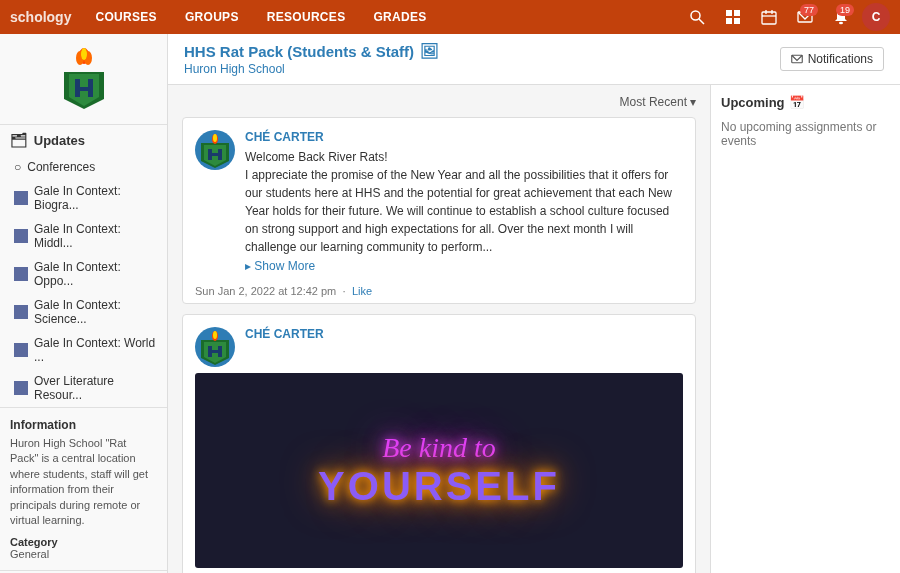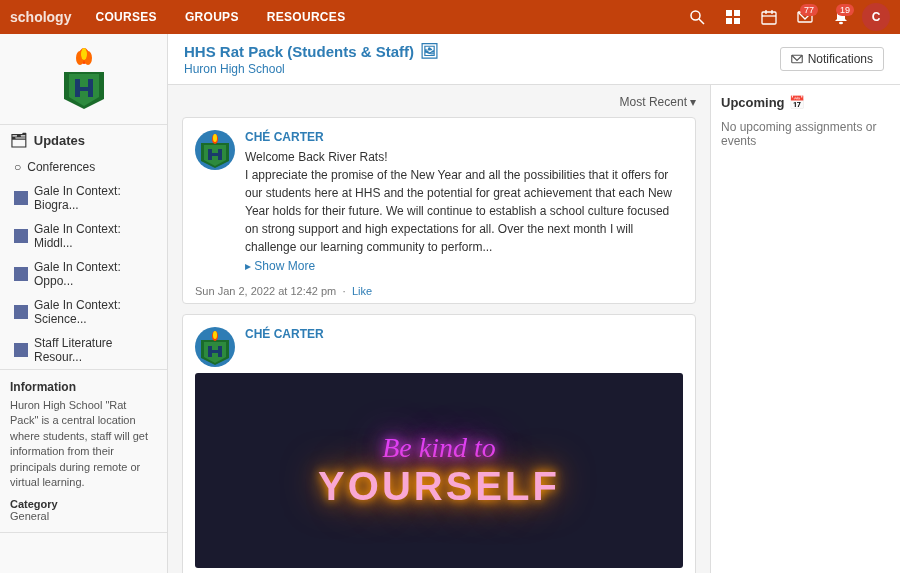--- a/index.html
+++ b/index.html
@@ -314,21 +314,21 @@
       font-size: 28px;
       font-style: italic;
       font-family: 'Brush Script MT', cursive;
       color: #e040fb;
       text-shadow: 0 0 10px #e040fb, 0 0 20px #e040fb, 0 0 40px #e040fb;
     }
     .neon-line2 {
       font-size: 40px;
       font-weight: 900;
       font-family: Arial, sans-serif;
-      color: #f9a8d4;
+      color: #8b5cf6;
       text-shadow: 0 0 10px #ff9800, 0 0 20px #ff9800, 0 0 40px #ff6000;
       letter-spacing: 3px;
     }
 
     
     .upcoming-header {
       font-size: 13px;
       font-weight: bold;
       color: #333;
       margin-bottom: 10px;
@@ -350,20 +350,21 @@
     }
   </style>
 </head>
 <body>
 
 <nav class="top-nav">
   <span class="nav-logo">sch<strong>ology</strong></span>
   <span class="nav-item">COURSES</span>
   <span class="nav-item">GROUPS</span>
   <span class="nav-item">RESOURCES</span>
+  <span class="nav-item">GRADES</span>
   <div class="nav-right">
     <div class="nav-icon-btn">
       <svg width="16" height="16" viewBox="0 0 16 16" fill="white">
           <circle cx="6.5" cy="6.5" r="4.5" stroke="white" stroke-width="1.5" fill="none"></circle>
           <line x1="10" y1="10" x2="15" y2="15" stroke="white" stroke-width="1.5"></line>
         </svg>
     </div>
     <div class="nav-icon-btn">
       <svg width="16" height="16" viewBox="0 0 16 16" fill="white">
           <rect x="1" y="1" width="6" height="6" fill="white"></rect>
@@ -439,21 +440,25 @@
       <div class="sidebar-item-link">
         <span class="sq-icon" style="background:#5b6a9e;display:inline-block"></span>
         <span>Gale In Context: Oppo...</span>
       </div>
       <div class="sidebar-item-link">
         <span class="sq-icon" style="background:#5b6a9e;display:inline-block"></span>
         <span>Gale In Context: Science...</span>
       </div>
       <div class="sidebar-item-link">
         <span class="sq-icon" style="background:#5b6a9e;display:inline-block"></span>
-        <span>Staff Literature Resour...</span>
+        <span>Gale In Context: World ...</span>
+      </div>
+      <div class="sidebar-item-link">
+        <span class="sq-icon" style="background:#5b6a9e;display:inline-block"></span>
+        <span>Over Literature Resour...</span>
       </div>
     </div>
 
     <div class="sidebar-info">
       <div class="sidebar-info-title">Information</div>
       <div class="sidebar-info-text">Huron High School "Rat Pack" is a central location where students, staff will get information from their principals during remote or virtual learning.</div>
       <div class="sidebar-category">
         <span class="sidebar-category-label">Category</span><br>
         <span class="sidebar-category-value">General</span>
       </div>

